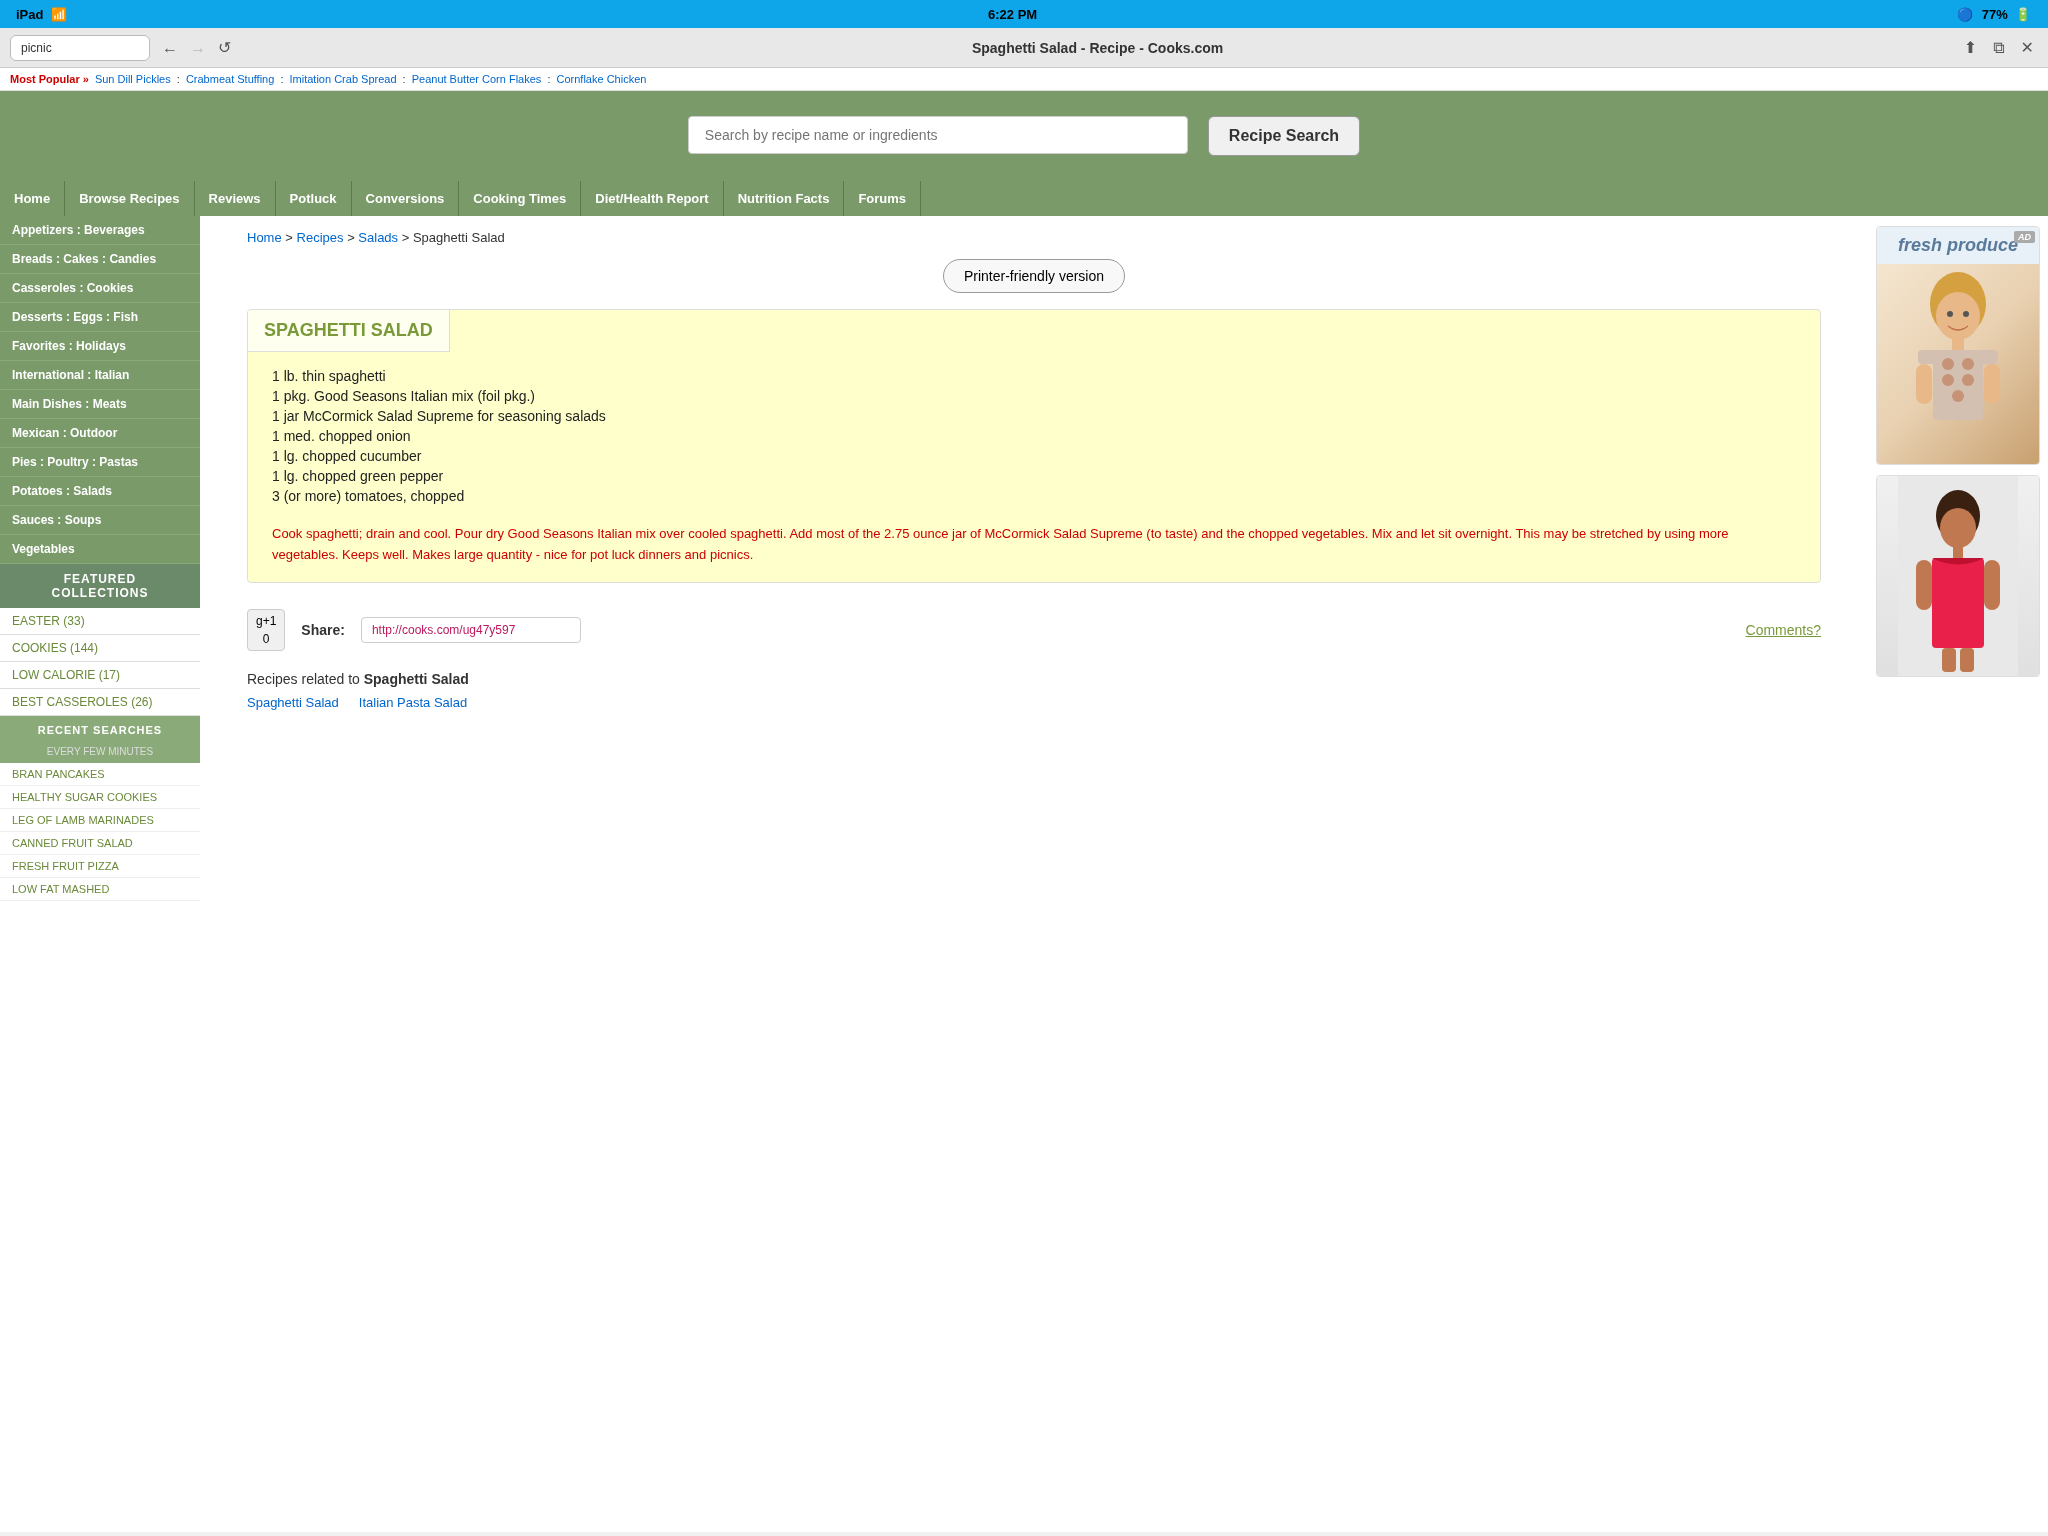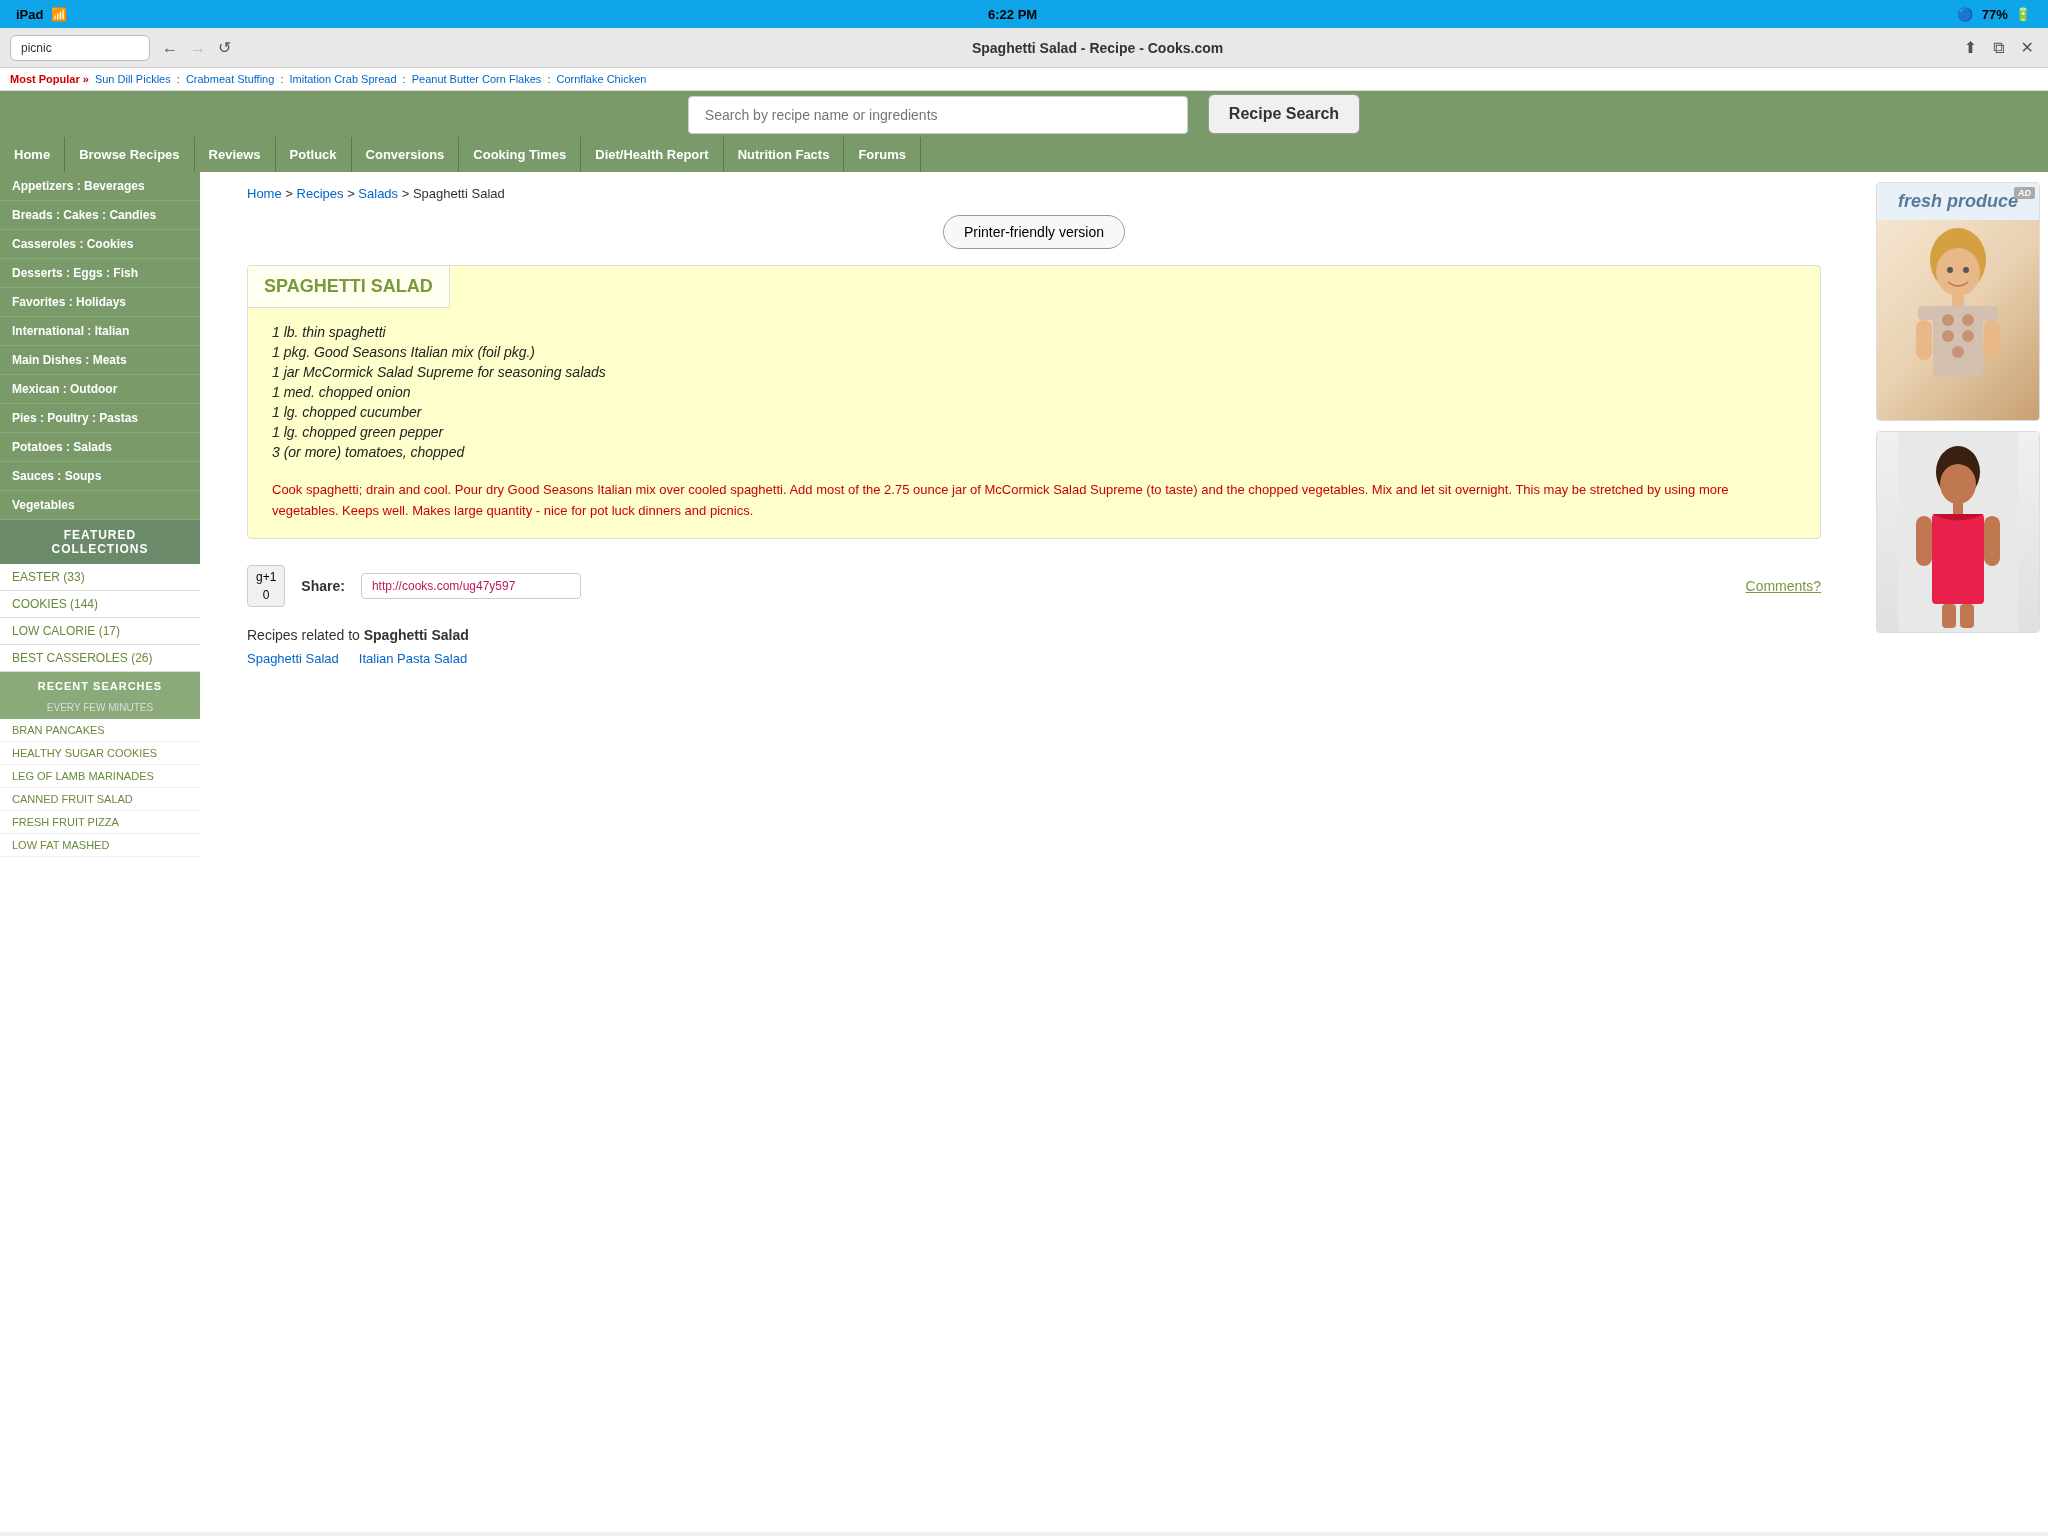--- a/index.html
+++ b/index.html
@@ -68,23 +68,23 @@
       font-size: 11px;
       border-bottom: 1px solid #ddd;
       color: #333;
     }
     .popular-bar a { color: #06c; text-decoration: none; margin: 0 3px; }
     .popular-bar .label { color: #c00; font-weight: bold; }
 
     
     .search-area {
       background: #7a9a6a;
-      padding: 3px 20px;
-      display: flex;
-      align-items: flex-end;
+      padding: 25px 20px;
+      display: flex;
+      align-items: flex-start;
       justify-content: center;
       gap: 20px;
     }
     .search-input {
       width: 500px;
       padding: 10px 16px;
       border: 1px solid #ccc;
       border-radius: 4px;
       font-size: 14px;
       color: #999;
@@ -233,21 +233,20 @@
       border-right: 1px solid #ddd;
     }
     .recipe-ingredients {
       padding: 16px 24px;
     }
     .recipe-ingredients li {
       list-style: none;
       margin-bottom: 4px;
       font-size: 14px;
       color: #222;
-      font-style: italic;
     }
     .recipe-instructions {
       padding: 0 24px 16px;
       font-size: 13px;
       color: #c00;
       line-height: 1.6;
     }
 
     
     .share-bar {

